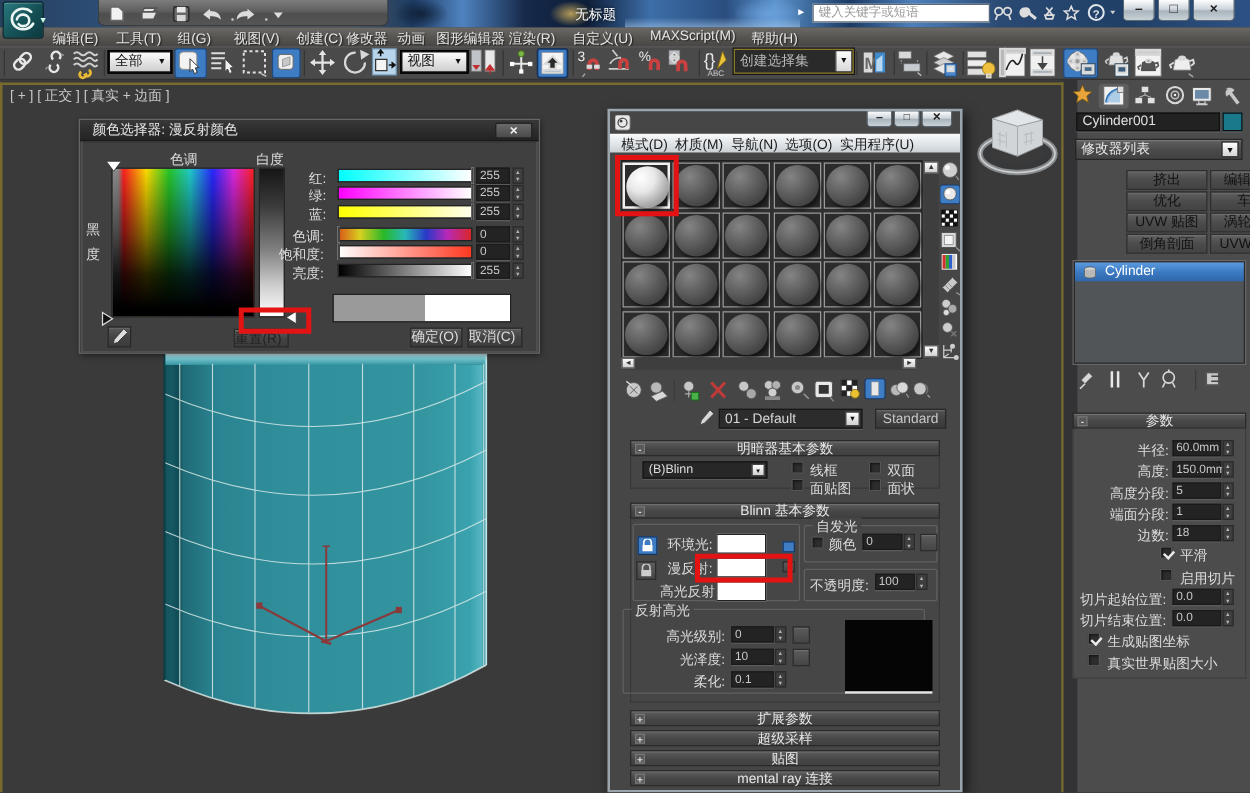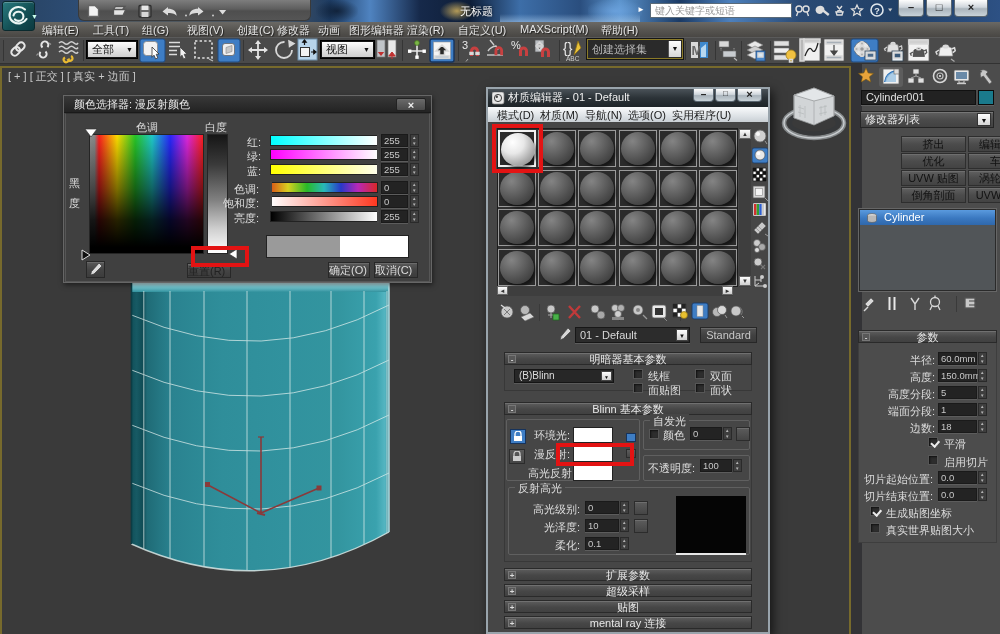--- a/index.html
+++ b/index.html
@@ -601,21 +601,20 @@
     <svg class="abs" style="left:24px;top:166px" width="15" height="15">
         <path d="M11 1 l3 3 -8 8 -3.5 1 1-3.5 z" fill="#ddd" stroke="#333" stroke-width=".7"></path>
       </svg>
     <div class="abs dlgbtn" style="left:123px;top:167px;width:44px;height:15px;color:#222">重置(R)</div>
     <div class="abs dlgbtn" style="left:264px;top:166px;width:42px">确定(O)</div>
     <div class="abs dlgbtn" style="left:310px;top:166px;width:44px">取消(C)</div>
     <div class="redbox" style="left:127px;top:150px;width:58px;height:21px"></div>
   </div>
 
   <div class="abs" id="mateditor">
-    <div class="abs" id="metitle"><span style="margin-left:20px">材质编辑器 - 01 - Default</span></div>
     <svg class="abs" style="left:4px;top:3px" width="13" height="13">
         <rect x="0" y="0" width="12" height="12" rx="2" fill="#e8e8e8" stroke="#888" stroke-width=".7"></rect>
         <circle cx="6" cy="6" r="3.6" fill="none" stroke="#444" stroke-width="1"></circle>
         <circle cx="4.8" cy="4.8" r="1.2" fill="#444"></circle>
       </svg>
     <div class="abs winbtn" style="left:205px;top:0;width:21px;height:13px;line-height:11px;font-size:10px">–</div>
     <div class="abs winbtn" style="left:227px;top:0;width:21px;height:13px;line-height:10px;font-size:8px">□</div>
     <div class="abs winbtn" style="left:249px;top:0;width:25px;height:13px;line-height:11px;font-size:11px">×</div>
     <div class="abs" id="memenu"></div>
     <div class="abs memi" style="left:9px">模式(D)</div>
@@ -879,21 +878,21 @@
     <div class="abs cb" style="left:161px;top:340px"></div>
     <div class="abs lbl" style="left:175px;top:339px">颜色</div>
     <div class="abs vbox" style="left:202px;top:338px;width:32px">0</div>
       <div class="abs spin" style="left:235px;top:338px"></div>
     <div class="abs tinybtn" style="left:248px;top:338px"></div>
     <div class="abs grp" style="left:155px;top:366px;width:107px;height:26px;border-color:#606060"></div>
     <div class="abs lbl" style="left:160px;top:372px">不透明度:</div>
     <div class="abs vbox" style="left:212px;top:370px;width:32px">100</div>
       <div class="abs spin" style="left:245px;top:370px"></div>
 
-    <div class="abs grp" style="left:20px;top:398px;width:242px;height:68px;border-color:#606060">
+    <div class="abs grp" style="left:10px;top:398px;width:242px;height:68px;border-color:#606060">
         <span class="gt">反射高光</span>
       </div>
     <div class="abs lbl" style="left:45px;top:413px">高光级别:</div>
     <div class="abs vbox" style="left:97px;top:412px;width:34px">0</div>
       <div class="abs spin" style="left:132px;top:412px"></div>
     <div class="abs tinybtn" style="left:146px;top:412px"></div>
     <div class="abs lbl" style="left:56px;top:431px">光泽度:</div>
     <div class="abs vbox" style="left:97px;top:430px;width:34px">10</div>
       <div class="abs spin" style="left:132px;top:430px"></div>
     <div class="abs tinybtn" style="left:146px;top:430px"></div>

